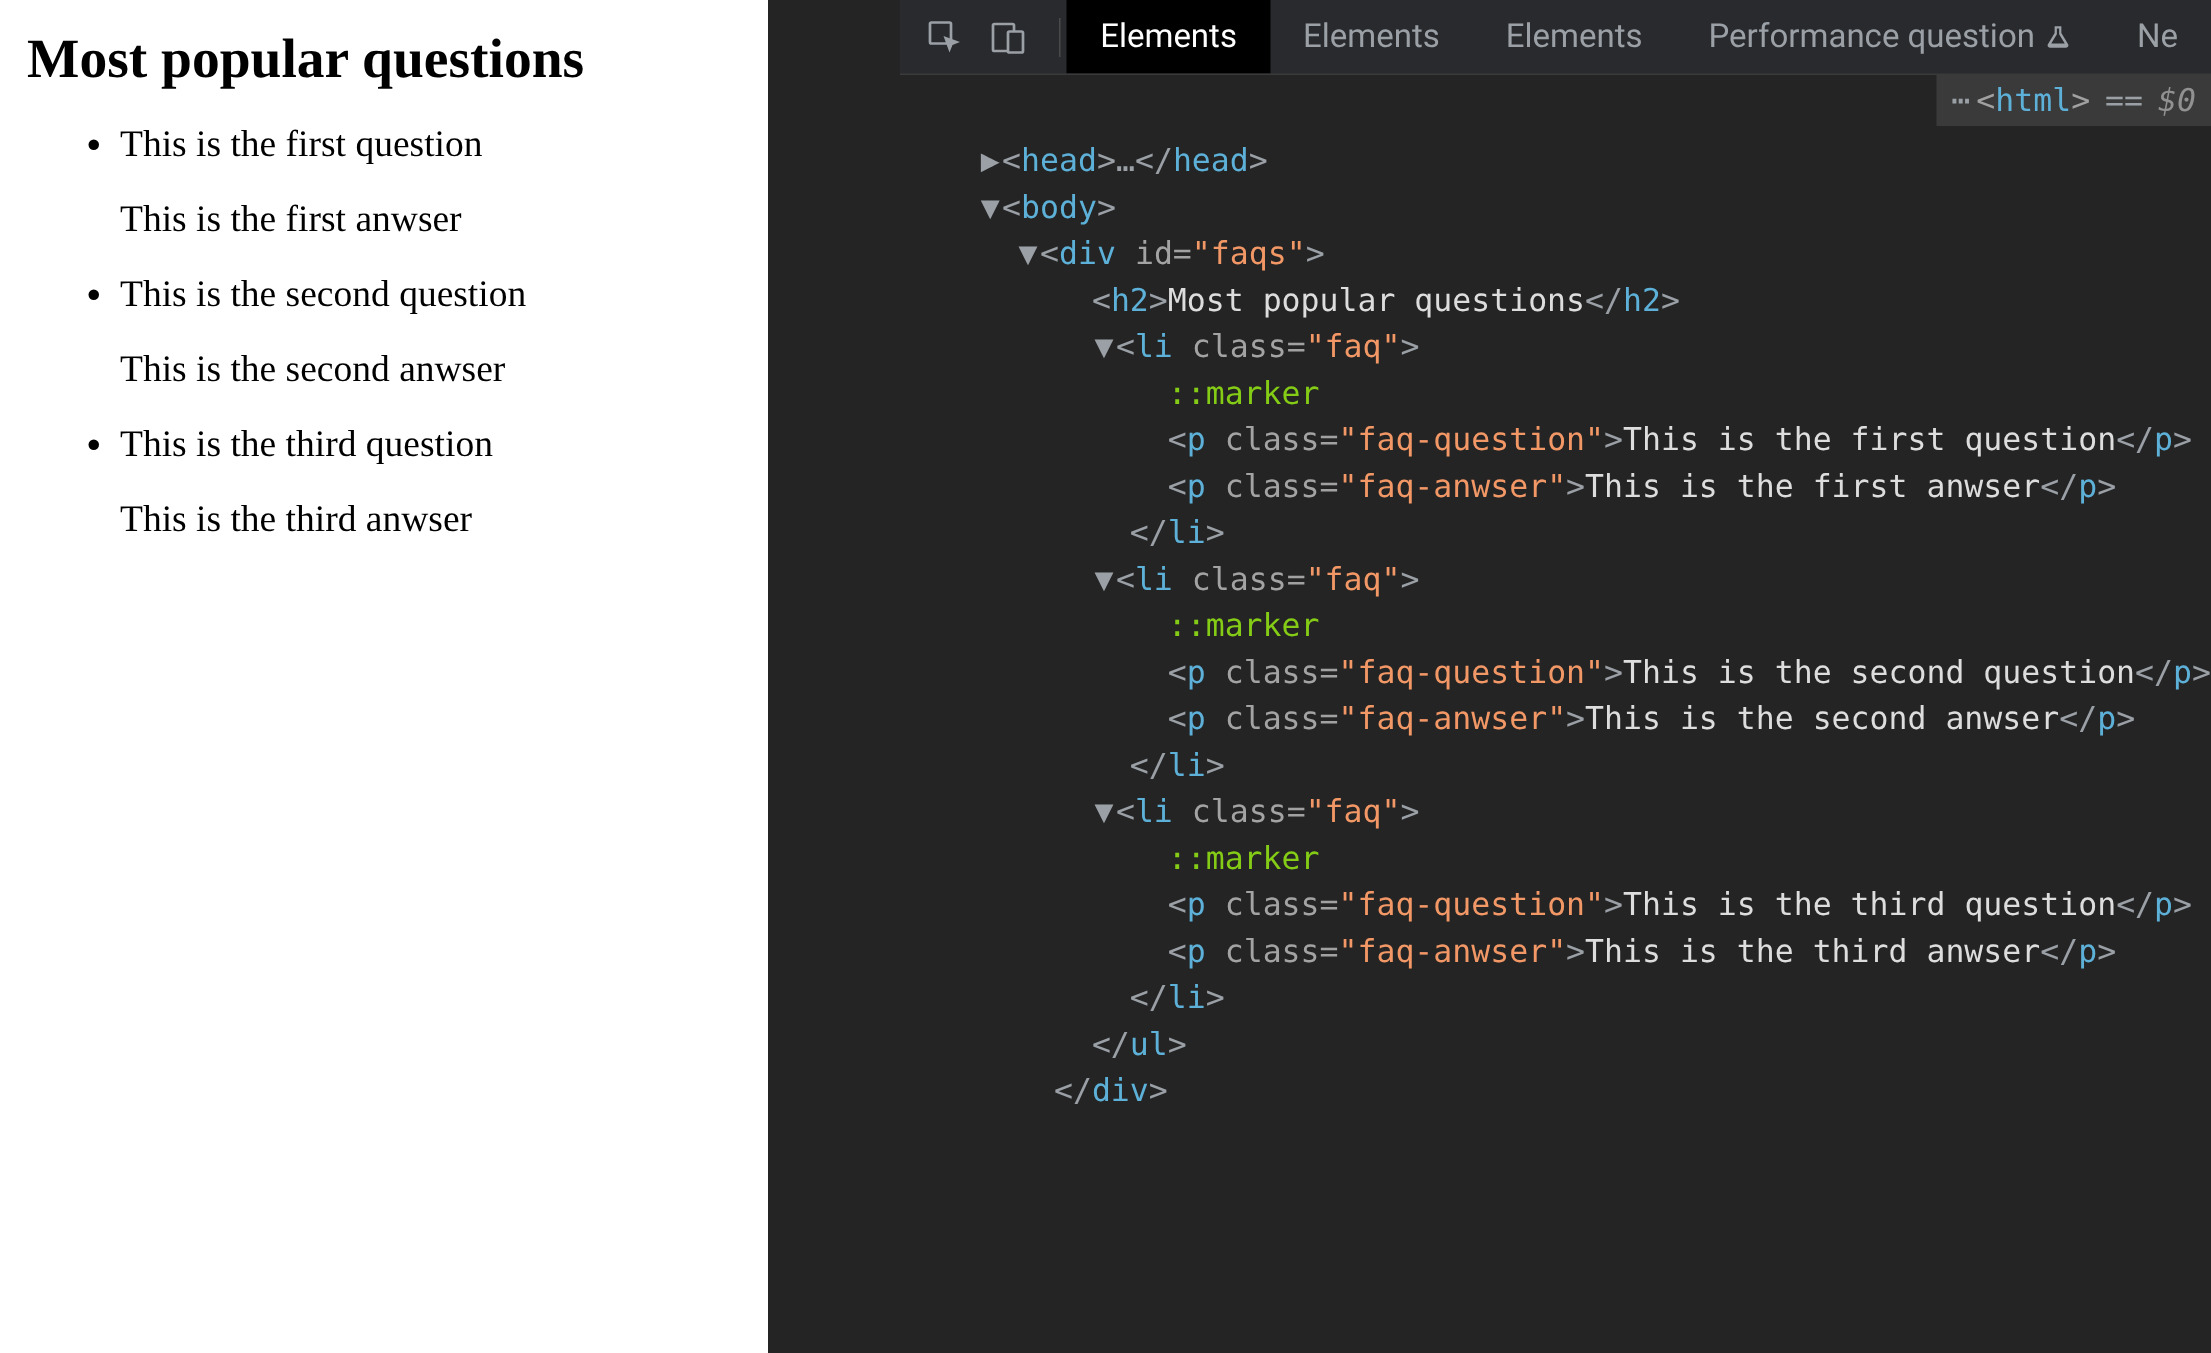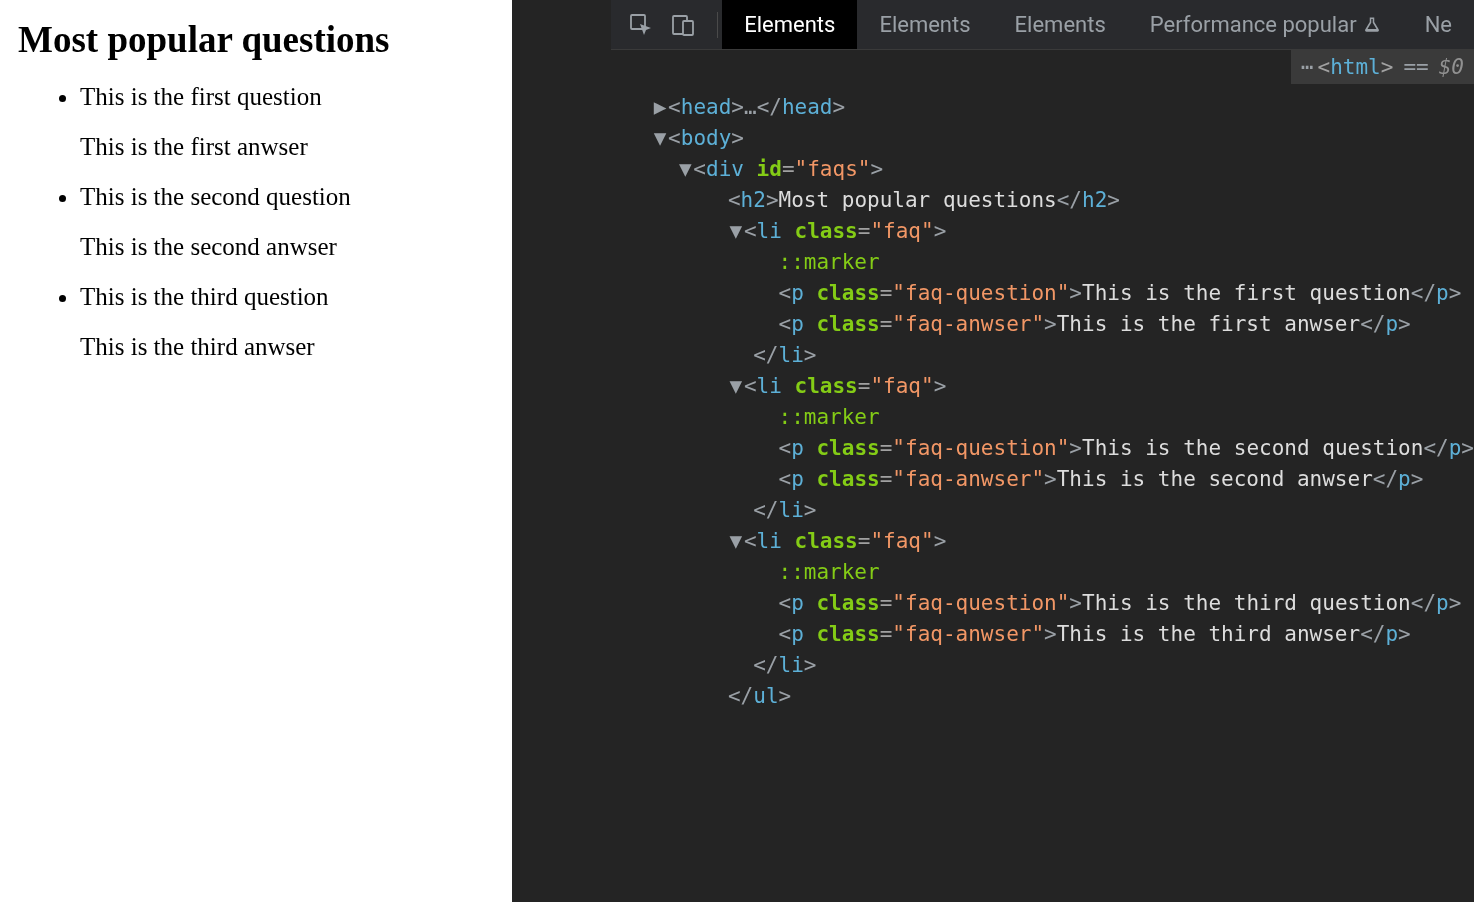--- a/index.html
+++ b/index.html
@@ -137,21 +137,21 @@
 
     .twisty {
       display: inline-block;
       width: 16px;
       color: #9aa0a6;
       text-align: center;
     }
 
     .tag-punct { color: #9aa0a6; }
     .tag-name { color: #5db0d7; }
-    .attr-name { color: #84cc16; font-weight: bold; }
+    .attr-name { color: #a3a3a3; }
     .attr-eq { color: #a1a1a1; }
     .attr-val { color: #f29766; }
     .text-node { color: #ddd; }
     .pseudo { color: #84cc16; }
     .collapsed-dots { color: #9aa0a6; }
 
     svg { display: block; }
   </style>
 </head>
 <body>
@@ -189,21 +189,21 @@
           <rect x="2" y="3" width="14" height="18" rx="1"></rect>
           <rect x="12" y="8" width="10" height="14" rx="1" fill="#292a2d"></rect>
         </svg>
       </span>
     </div>
     <div class="toolbar-sep"></div>
     <div class="tab active">Elements</div>
     <div class="tab">Elements</div>
     <div class="tab">Elements</div>
     <div class="tab">
-      <span>Performance popular</span>
+      <span>Performance question</span>
       <span class="insights-beaker">
         <svg width="18" height="18" viewBox="0 0 24 24" fill="#9aa0a6">
           <path d="M9 2v6l-6 10a2 2 0 0 0 1.7 3h14.6a2 2 0 0 0 1.7-3L15 8V2h-6zm2 2h2v5l5 8.3H6L11 9V4z"></path>
         </svg>
       </span>
     </div>
     <div class="tab">Ne</div>
   </div>
 
   <div class="breadcrumb-bar">
@@ -233,14 +233,15 @@
     <div class="dom-line">            <span class="tag-punct">&lt;</span><span class="tag-name">p</span> <span class="attr-name">class</span><span class="attr-eq">=</span><span class="attr-val">"faq-anwser"</span><span class="tag-punct">&gt;</span><span class="text-node">This is the second anwser</span><span class="tag-punct">&lt;/</span><span class="tag-name">p</span><span class="tag-punct">&gt;</span></div>
     <div class="dom-line">          <span class="tag-punct">&lt;/</span><span class="tag-name">li</span><span class="tag-punct">&gt;</span></div>
 
     <div class="dom-line">        <span class="twisty">▼</span><span class="tag-punct">&lt;</span><span class="tag-name">li</span> <span class="attr-name">class</span><span class="attr-eq">=</span><span class="attr-val">"faq"</span><span class="tag-punct">&gt;</span></div>
     <div class="dom-line">            <span class="pseudo">::marker</span></div>
     <div class="dom-line">            <span class="tag-punct">&lt;</span><span class="tag-name">p</span> <span class="attr-name">class</span><span class="attr-eq">=</span><span class="attr-val">"faq-question"</span><span class="tag-punct">&gt;</span><span class="text-node">This is the third question</span><span class="tag-punct">&lt;/</span><span class="tag-name">p</span><span class="tag-punct">&gt;</span></div>
     <div class="dom-line">            <span class="tag-punct">&lt;</span><span class="tag-name">p</span> <span class="attr-name">class</span><span class="attr-eq">=</span><span class="attr-val">"faq-anwser"</span><span class="tag-punct">&gt;</span><span class="text-node">This is the third anwser</span><span class="tag-punct">&lt;/</span><span class="tag-name">p</span><span class="tag-punct">&gt;</span></div>
     <div class="dom-line">          <span class="tag-punct">&lt;/</span><span class="tag-name">li</span><span class="tag-punct">&gt;</span></div>
 
     <div class="dom-line">        <span class="tag-punct">&lt;/</span><span class="tag-name">ul</span><span class="tag-punct">&gt;</span></div>
+    <div class="dom-line">      <span class="tag-punct">&lt;/</span><span class="tag-name">div</span><span class="tag-punct">&gt;</span></div>
   </div>
 </div>
 
 </body></html>

